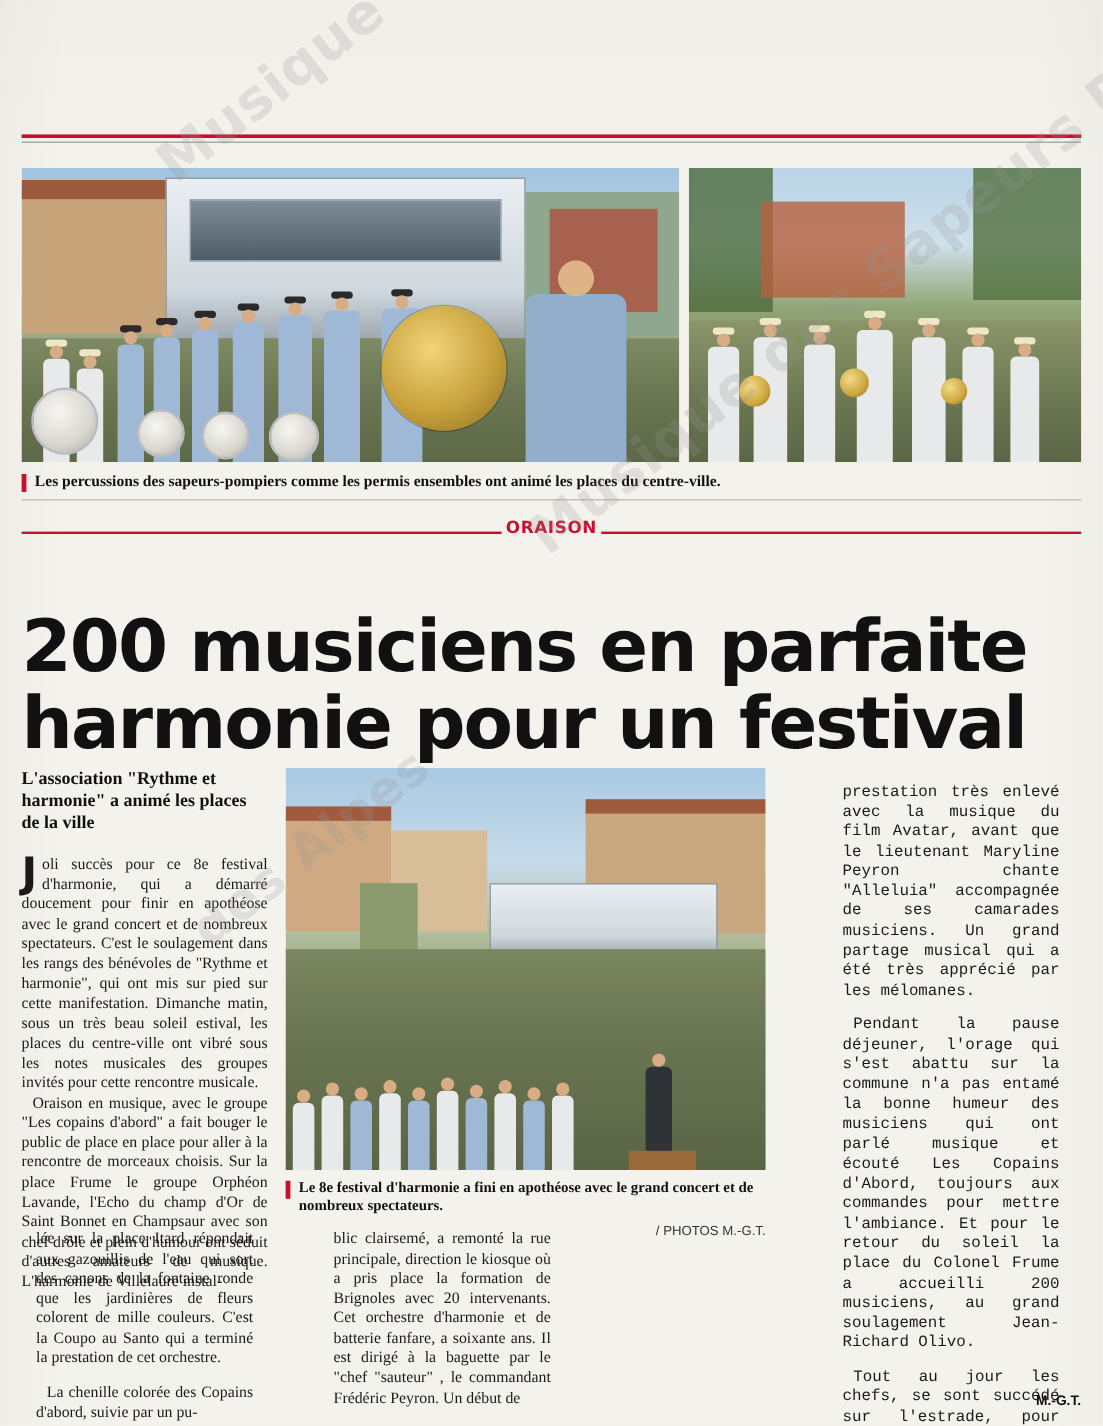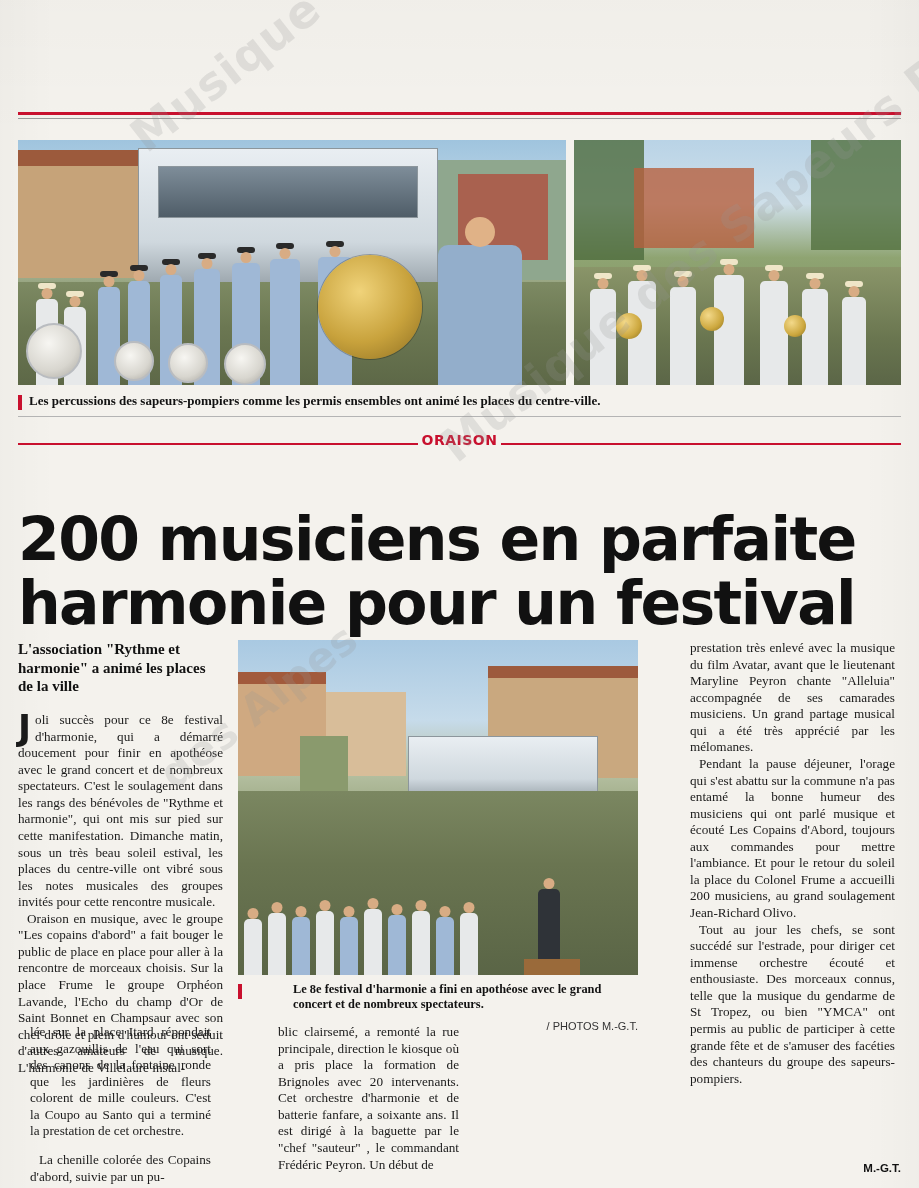--- a/index.html
+++ b/index.html
@@ -184,34 +184,34 @@
 
   
   .photo-center {
     position:absolute; left:238px; top:640px; width:400px; height:335px;
     overflow:hidden;
   }
   .cap-center {
     position:absolute; left:238px; top:982px; width:400px;
     display:flex; gap:7px; align-items:flex-start;
   }
-  .cap-center .cap-text { font-size:12.4px; line-height:1.22;margin-left:44px; }
+  .cap-center .cap-text { font-size:12.4px; line-height:1.22; }
   .credit {
     position:absolute; left:238px; top:1020px; width:400px;
     text-align:right;
     font-family:"Liberation Sans", serif;
     font-size:11px; color:#333;
   }
 
   
   .col3 {
     position:absolute; left:690px; top:640px; width:205px;
     font-size:13.2px; line-height:1.255; text-align:justify;
   }
-  .col3 p { margin:0; text-indent:9px; }
+  .col3 p { margin:12px; text-indent:9px;font-family:Liberation Mono, monospace; }
   .col3 p.first { text-indent:0; }
 
   
   .bottom {
     position:absolute; left:18px; right:18px; top:1012px;
     display:flex; gap:28px;
   }
   .bcol { width:205px; font-size:13.2px; line-height:1.255; text-align:justify; }
   .bcol p { margin:12px; text-indent:9px; }
   .bcol p.first { text-indent:0; }

